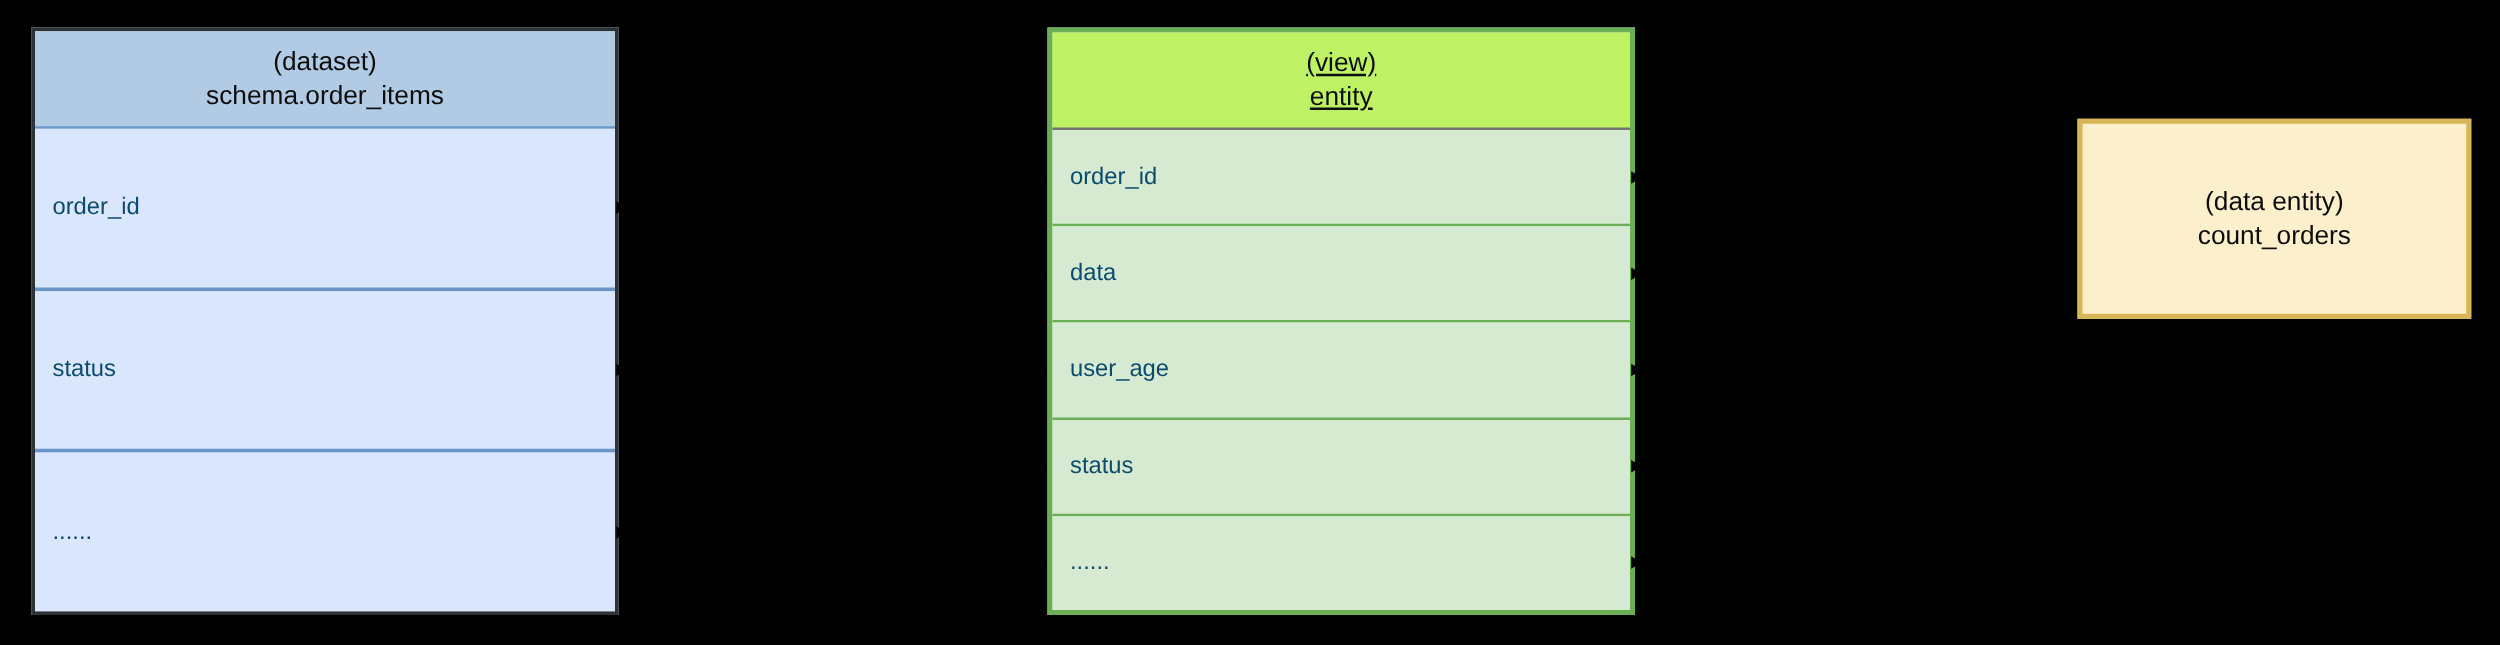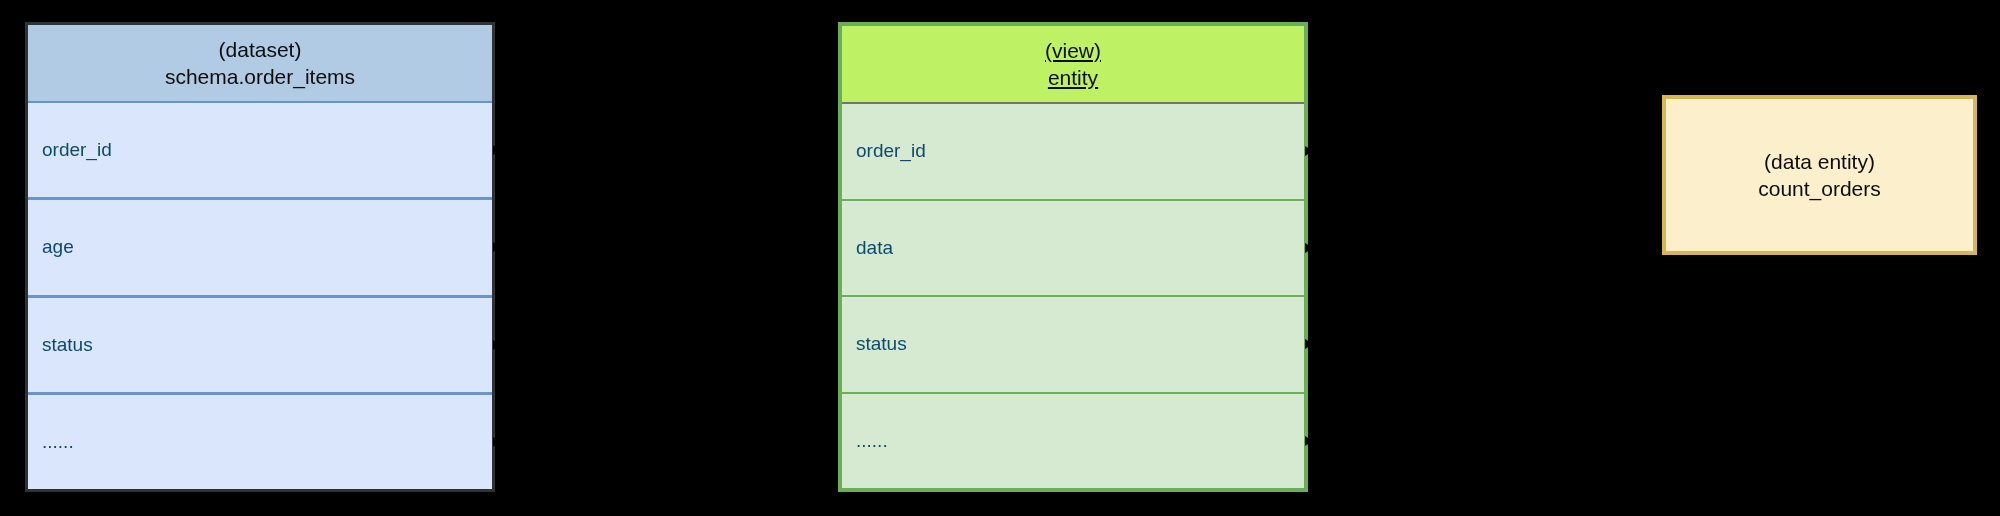--- a/index.html
+++ b/index.html
@@ -157,24 +157,20 @@
       <span>(dataset)</span>
       <span>schema.order_items</span>
     </div>
 
     <div class="entity-row">
       <span>order_id</span>
       <span class="anchor right mid"></span>
     </div>
 
 
-    <div class="entity-row">
-      <span>age</span>
-      <span class="anchor right mid"></span>
-    </div>
 
     <div class="entity-row">
       <span>status</span>
       <span class="anchor right mid"></span>
     </div>
 
     <div class="entity-row">
       <span>......</span>
       <span class="anchor right mid"></span>
     </div>
@@ -191,20 +187,25 @@
       <span>order_id</span>
       <span class="anchor right mid"></span>
     </div>
 
     <div class="entity-row">
       <span class="anchor left mid"></span>
       <span>data</span>
       <span class="anchor right mid"></span>
     </div>
 
+    <div class="entity-row">
+      <span class="anchor left mid"></span>
+      <span>user_age</span>
+      <span class="anchor right mid"></span>
+    </div>
 
     <div class="entity-row">
       <span class="anchor left mid"></span>
       <span>status</span>
       <span class="anchor right mid"></span>
     </div>
 
     <div class="entity-row">
       <span class="anchor left mid"></span>
       <span>......</span>

